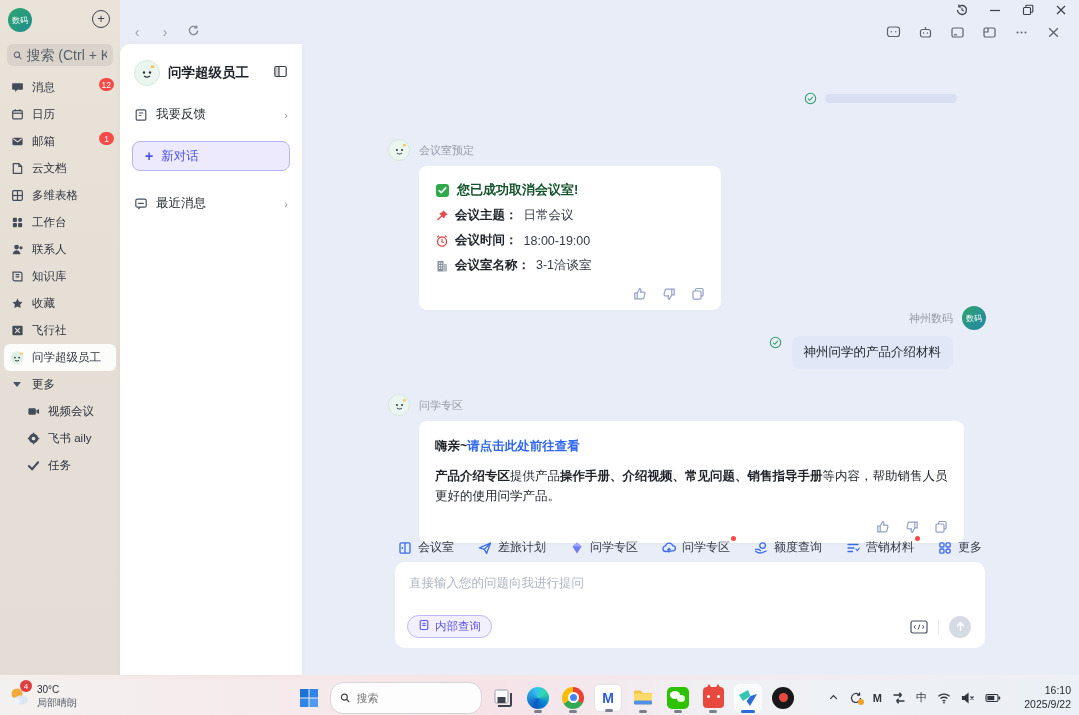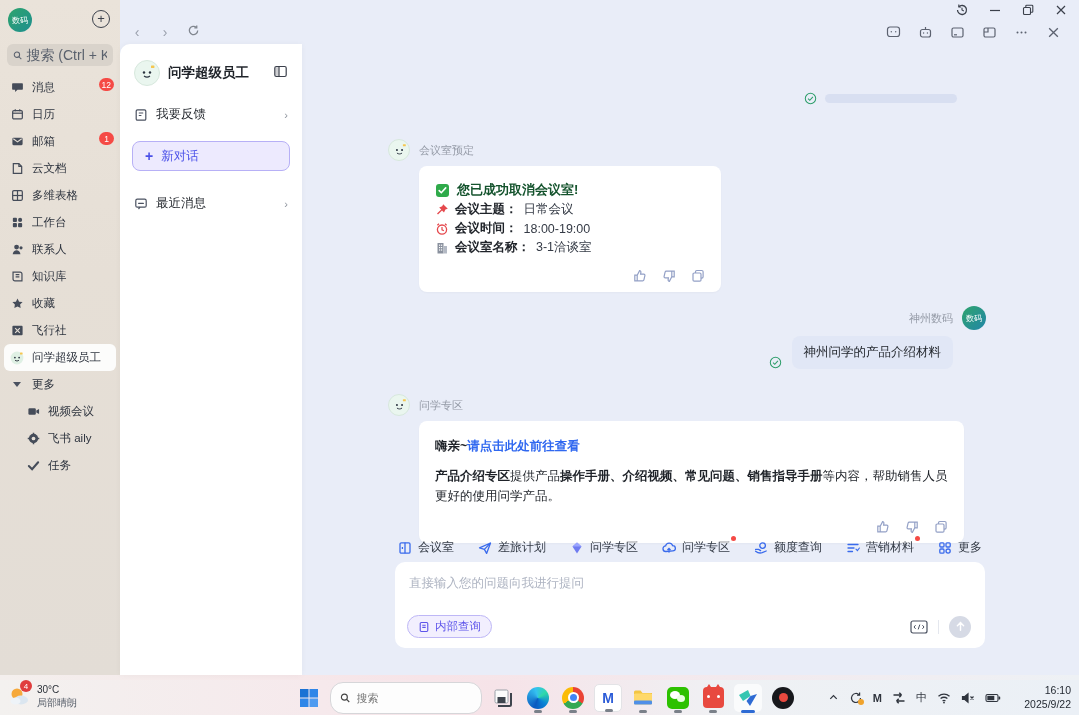--- a/index.html
+++ b/index.html
@@ -55,47 +55,47 @@
 
   
   .skel-row { position:absolute; left:804px; top:92px; display:flex; align-items:center; gap:8px; }
   .skel-bar { width:132px; height:9px; border-radius:5px; background:#d8dff1; }
   .msg { position:absolute; }
   .msg-head { display:flex; align-items:center; gap:9px; }
   .msg-name { font-size:11px; color:#949aa6; }
   .card { margin-left:31px; margin-top:5px; background:#fff; border-radius:8px; padding:15px 16px 9px;
           box-shadow:0 1px 2px rgba(31,35,41,.03); }
   .card-title { display:flex; align-items:center; gap:7px; font-size:13px; font-weight:bold; color:#14532d; }
-  .card-row { display:flex; align-items:center; gap:6px; margin-top:2px; font-size:12.5px; color:#1f2329; }
+  .card-row { display:flex; align-items:center; gap:6px; margin-top:8px; font-size:12.5px; color:#1f2329; }
   .card-row b { font-weight:bold; }
   .card-row .val { color:#353b46; }
   .acts { display:flex; justify-content:flex-end; gap:15px; margin-top:13px; }
   .acts .ai { cursor:pointer; display:flex; }
   .msg-user { position:absolute; right:93px; top:306px; display:flex; flex-direction:column; align-items:flex-end; }
   .mu-head { display:flex; align-items:center; gap:9px; }
   .u-ava { width:24px; height:24px; border-radius:50%; background:linear-gradient(135deg,#2fa46d,#2286a8);
           color:#fff; font-size:8px; display:flex; align-items:center; justify-content:center; }
-  .mu-row { display:flex; align-items:flex-end; gap:10px; margin-top:6px; margin-right:33px; }
+  .mu-row { display:flex; align-items:flex-start; gap:10px; margin-top:6px; margin-right:33px; }
   .bubble { background:#e1e7f6; border-radius:8px; padding:8px 12px; font-size:12.5px; color:#1f2329; }
   .rich { font-size:12.5px; color:#1f2329; line-height:1.65; }
   .rich .ln1 { font-weight:bold; }
   .rich a { color:#3068f0; text-decoration:none; font-weight:bold; cursor:pointer; }
   .rich p { margin-top:9px; }
   .rich p b { font-weight:bold; }
 
   
   .quickbar { position:absolute; left:398px; top:539px; width:584px; display:flex; justify-content:space-between; }
   .qa { position:relative; display:flex; align-items:center; gap:6px; font-size:12px; color:#333a45; cursor:pointer; }
   .qa .dot { position:absolute; top:-3px; right:-6px; width:5px; height:5px; border-radius:50%; background:#f54a45; }
   .inputbox { position:absolute; left:395px; top:562px; width:590px; height:86px; background:#fff; border-radius:10px;
           padding:11px 14px; }
   .inputbox input { width:100%; border:0; outline:0; font-size:12.5px; color:#1f2329; background:transparent; }
   .inputbox input::placeholder { color:#aeb4c2; }
   .ib-bottom { position:absolute; left:12px; right:14px; bottom:10px; display:flex; align-items:center; }
-  .pill { display:flex; align-items:center; gap:5px; border:1px solid #beb7f6; background:#f2effe; border-radius:999px;
+  .pill { display:flex; align-items:flex-start; gap:5px; border:1px solid #beb7f6; background:#f2effe; border-radius:999px;
           padding:3px 10px; font-size:11.5px; color:#5d54ea; cursor:pointer; }
   .ib-right { margin-left:auto; display:flex; align-items:center; gap:10px; }
   .vdiv { width:1px; height:14px; background:#e4e7ee; }
   .send { width:22px; height:22px; border-radius:50%; background:#d6dae5; color:#fff; display:flex; align-items:center;
           justify-content:center; font-size:12px; cursor:pointer; }
 
   
   .desktop-strip { position:absolute; left:0; top:675px; width:1079px; height:5px;
           background:linear-gradient(90deg,#f4efed,#f7e4e8 40%,#eef1f5); }
   .taskbar { position:absolute; left:0; top:680px; width:1079px; height:35px;

